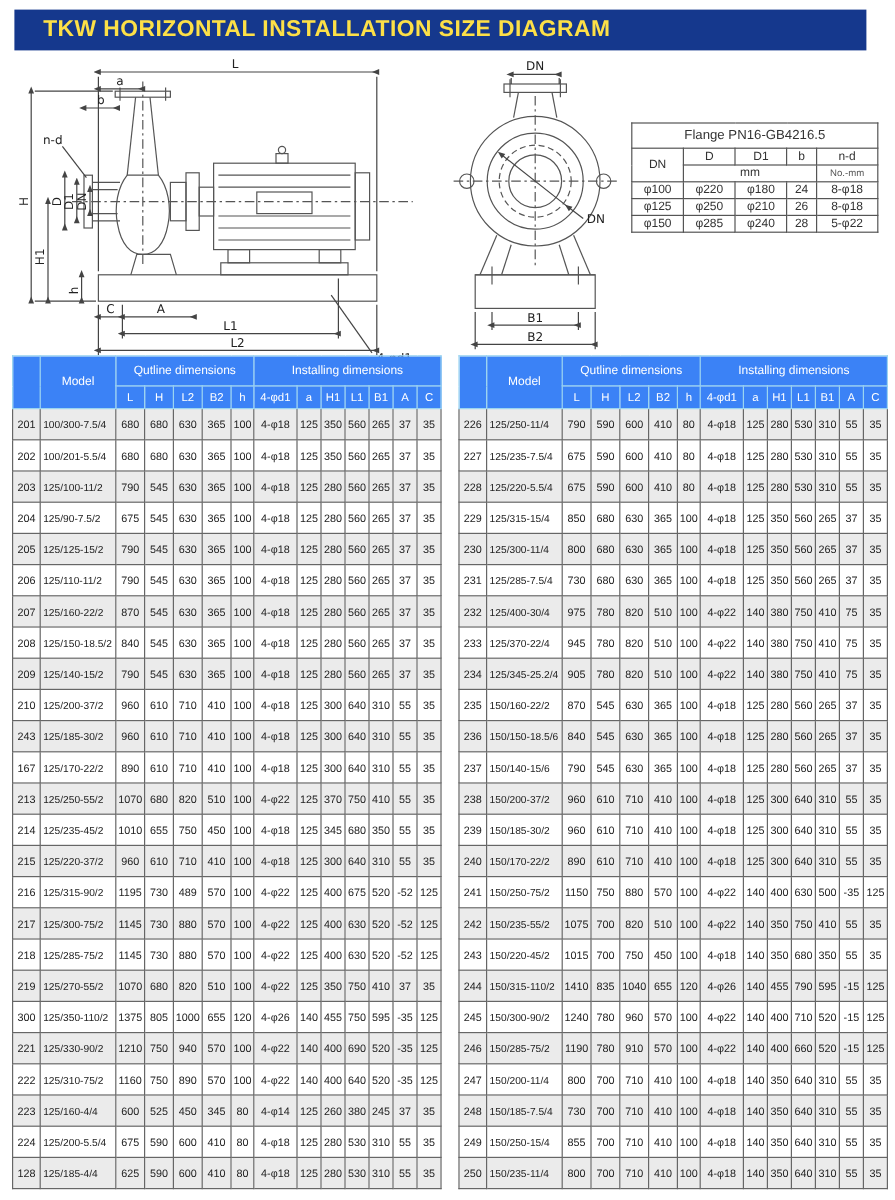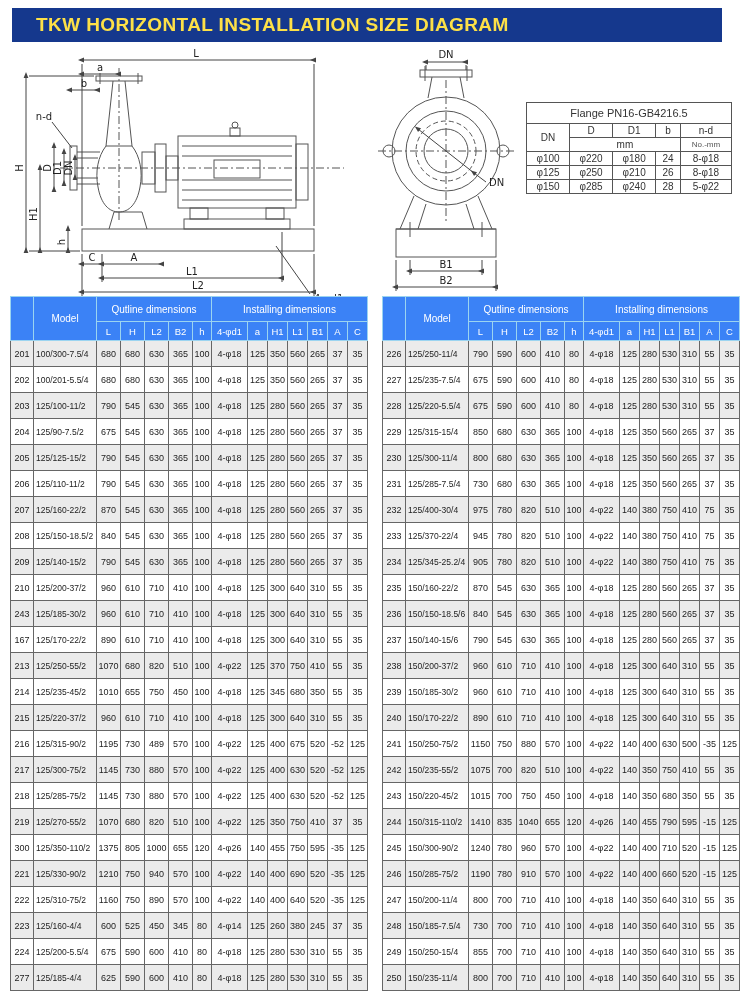--- a/index.html
+++ b/index.html
@@ -633,21 +633,21 @@
           <td class="c6">80</td>
           <td class="c7">4-φ18</td>
           <td class="c8">125</td>
           <td class="c9">280</td>
           <td class="c10">530</td>
           <td class="c11">310</td>
           <td class="c12">55</td>
           <td class="c13">35</td>
         </tr>
         <tr>
-          <td class="c0">277</td>
+          <td class="c0">128</td>
           <td class="c1">125/185-4/4</td>
           <td class="c2">625</td>
           <td class="c3">590</td>
           <td class="c4">600</td>
           <td class="c5">410</td>
           <td class="c6">80</td>
           <td class="c7">4-φ18</td>
           <td class="c8">125</td>
           <td class="c9">280</td>
           <td class="c10">530</td>

